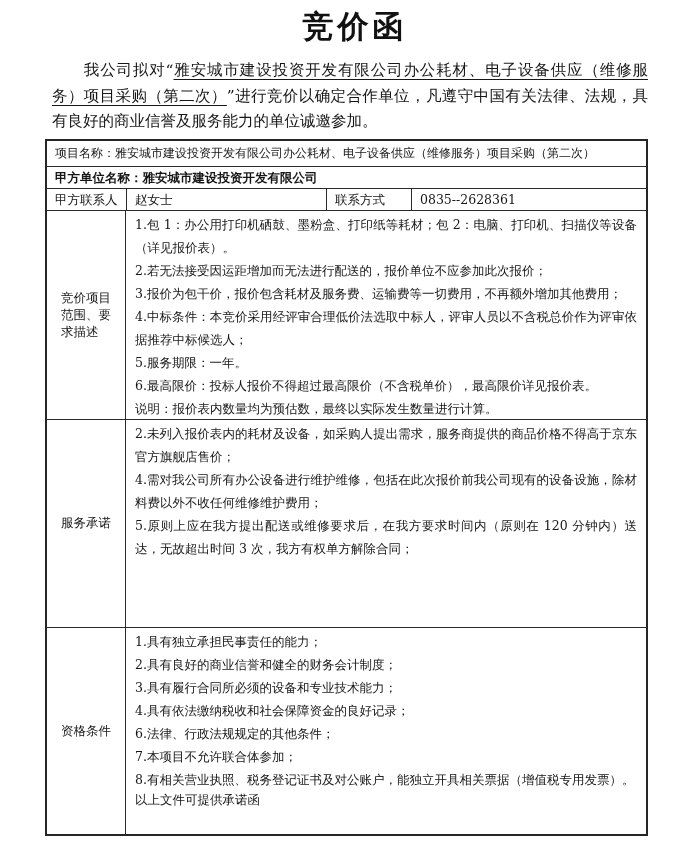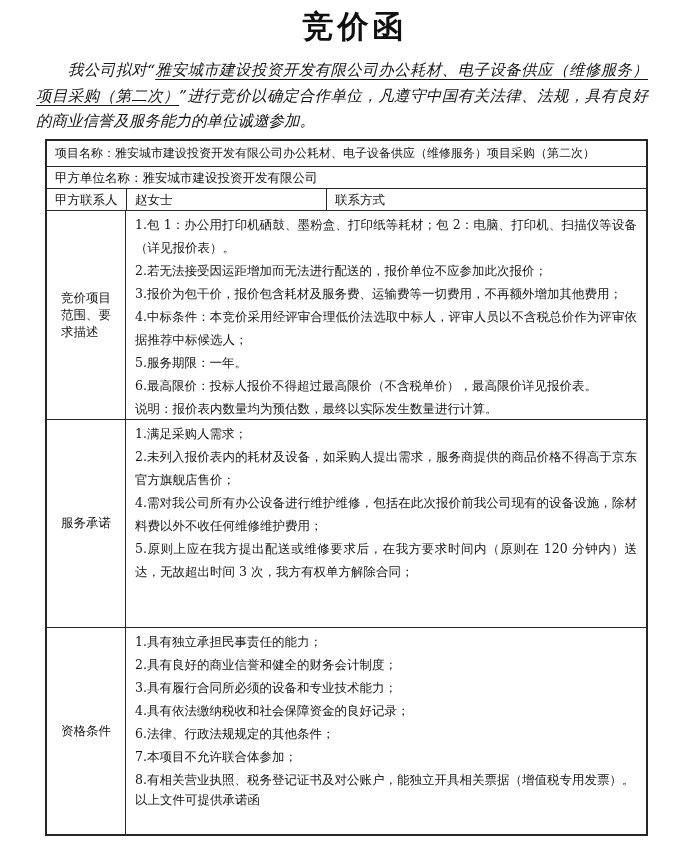--- a/index.html
+++ b/index.html
@@ -15,46 +15,45 @@
   }
   .doc-title {
     margin: 6px 0 10px 16px;
     text-align: center;
     font-size: 31px;
     font-weight: bold;
     letter-spacing: 4px;
     color: #111111;
   }
   .intro {
-    margin: 0 46px 0 36px;
+    margin: 0 46px 0 52px;
     font-size: 15.5px;
     line-height: 25.5px;
     text-indent: 2.05em;
     text-align: justify;
-    font-style: italic;
   }
   .u {
     text-decoration: underline;
     text-underline-offset: 4px;
   }
   .doc-table {
     position: absolute;
     left: 45px;
     top: 139px;
     width: 603px;
     box-sizing: border-box;
     border: 2px solid #262626;
     font-size: 12.5px;
     background: #ffffff;
   }
   .trow { border-top: 1px solid #2a2a2a; box-sizing: border-box; }
   .trow:first-child { border-top: none; padding-left: 8px; }
   .r-full { padding: 0 8px; overflow: hidden; white-space: nowrap; }
   .r1 { height: 25px; line-height: 25px; font-size: 12px; }
-  .r2 { height: 22px; line-height: 22px; }
+  .r2 { height: 22px; line-height: 22px; font-weight: bold; }
   .r-contact {
     display: grid;
     grid-template-columns: 79px 200px 85px 1fr;
     height: 22px;
     line-height: 22px;
   }
   .r-contact > div {
     padding: 0 8px;
     border-left: 1px solid #2a2a2a;
     overflow: hidden;
@@ -95,39 +94,39 @@
   <div class="doc-table">
 
     <div class="trow r-full r1"><span>项目名称：</span><span>雅安城市建设投资开发有限公司办公耗材、电子设备供应（维修服务）项目采购（第二次）</span></div>
 
     <div class="trow r-full r2"><span>甲方单位名称：</span><span>雅安城市建设投资开发有限公司</span></div>
 
     <div class="trow r-contact">
       <div>甲方联系人</div>
       <div>赵女士</div>
       <div>联系方式</div>
+      <div>0835--2628361</div>
     </div>
 
     <div class="trow sect sect-scope">
       <div class="lbl">竞价项目范围、要求描述</div>
       <div class="content">
         <p>1.包 1：办公用打印机硒鼓、墨粉盒、打印纸等耗材；包 2：电脑、打印机、扫描仪等设备（详见报价表）。</p>
         <p>2.若无法接受因运距增加而无法进行配送的，报价单位不应参加此次报价；</p>
         <p>3.报价为包干价，报价包含耗材及服务费、运输费等一切费用，不再额外增加其他费用；</p>
         <p>4.中标条件：本竞价采用经评审合理低价法选取中标人，评审人员以不含税总价作为评审依据推荐中标候选人；</p>
         <p>5.服务期限：一年。</p>
         <p>6.最高限价：投标人报价不得超过最高限价（不含税单价），最高限价详见报价表。</p>
         <p>说明：报价表内数量均为预估数，最终以实际发生数量进行计算。</p>
       </div>
     </div>
 
     <div class="trow sect sect-service">
       <div class="lbl">服务承诺</div>
       <div class="content">
-        <p>1.满足采购人需求；</p>
         <p>2.未列入报价表内的耗材及设备，如采购人提出需求，服务商提供的商品价格不得高于京东官方旗舰店售价；</p>
         <p>4.需对我公司所有办公设备进行维护维修，包括在此次报价前我公司现有的设备设施，除材料费以外不收任何维修维护费用；</p>
         <p>5.原则上应在我方提出配送或维修要求后，在我方要求时间内（原则在 120 分钟内）送达，无故超出时间 3 次，我方有权单方解除合同；</p>
       </div>
     </div>
 
     <div class="trow sect sect-qual">
       <div class="lbl">资格条件</div>
       <div class="content">
         <p>1.具有独立承担民事责任的能力；</p>

